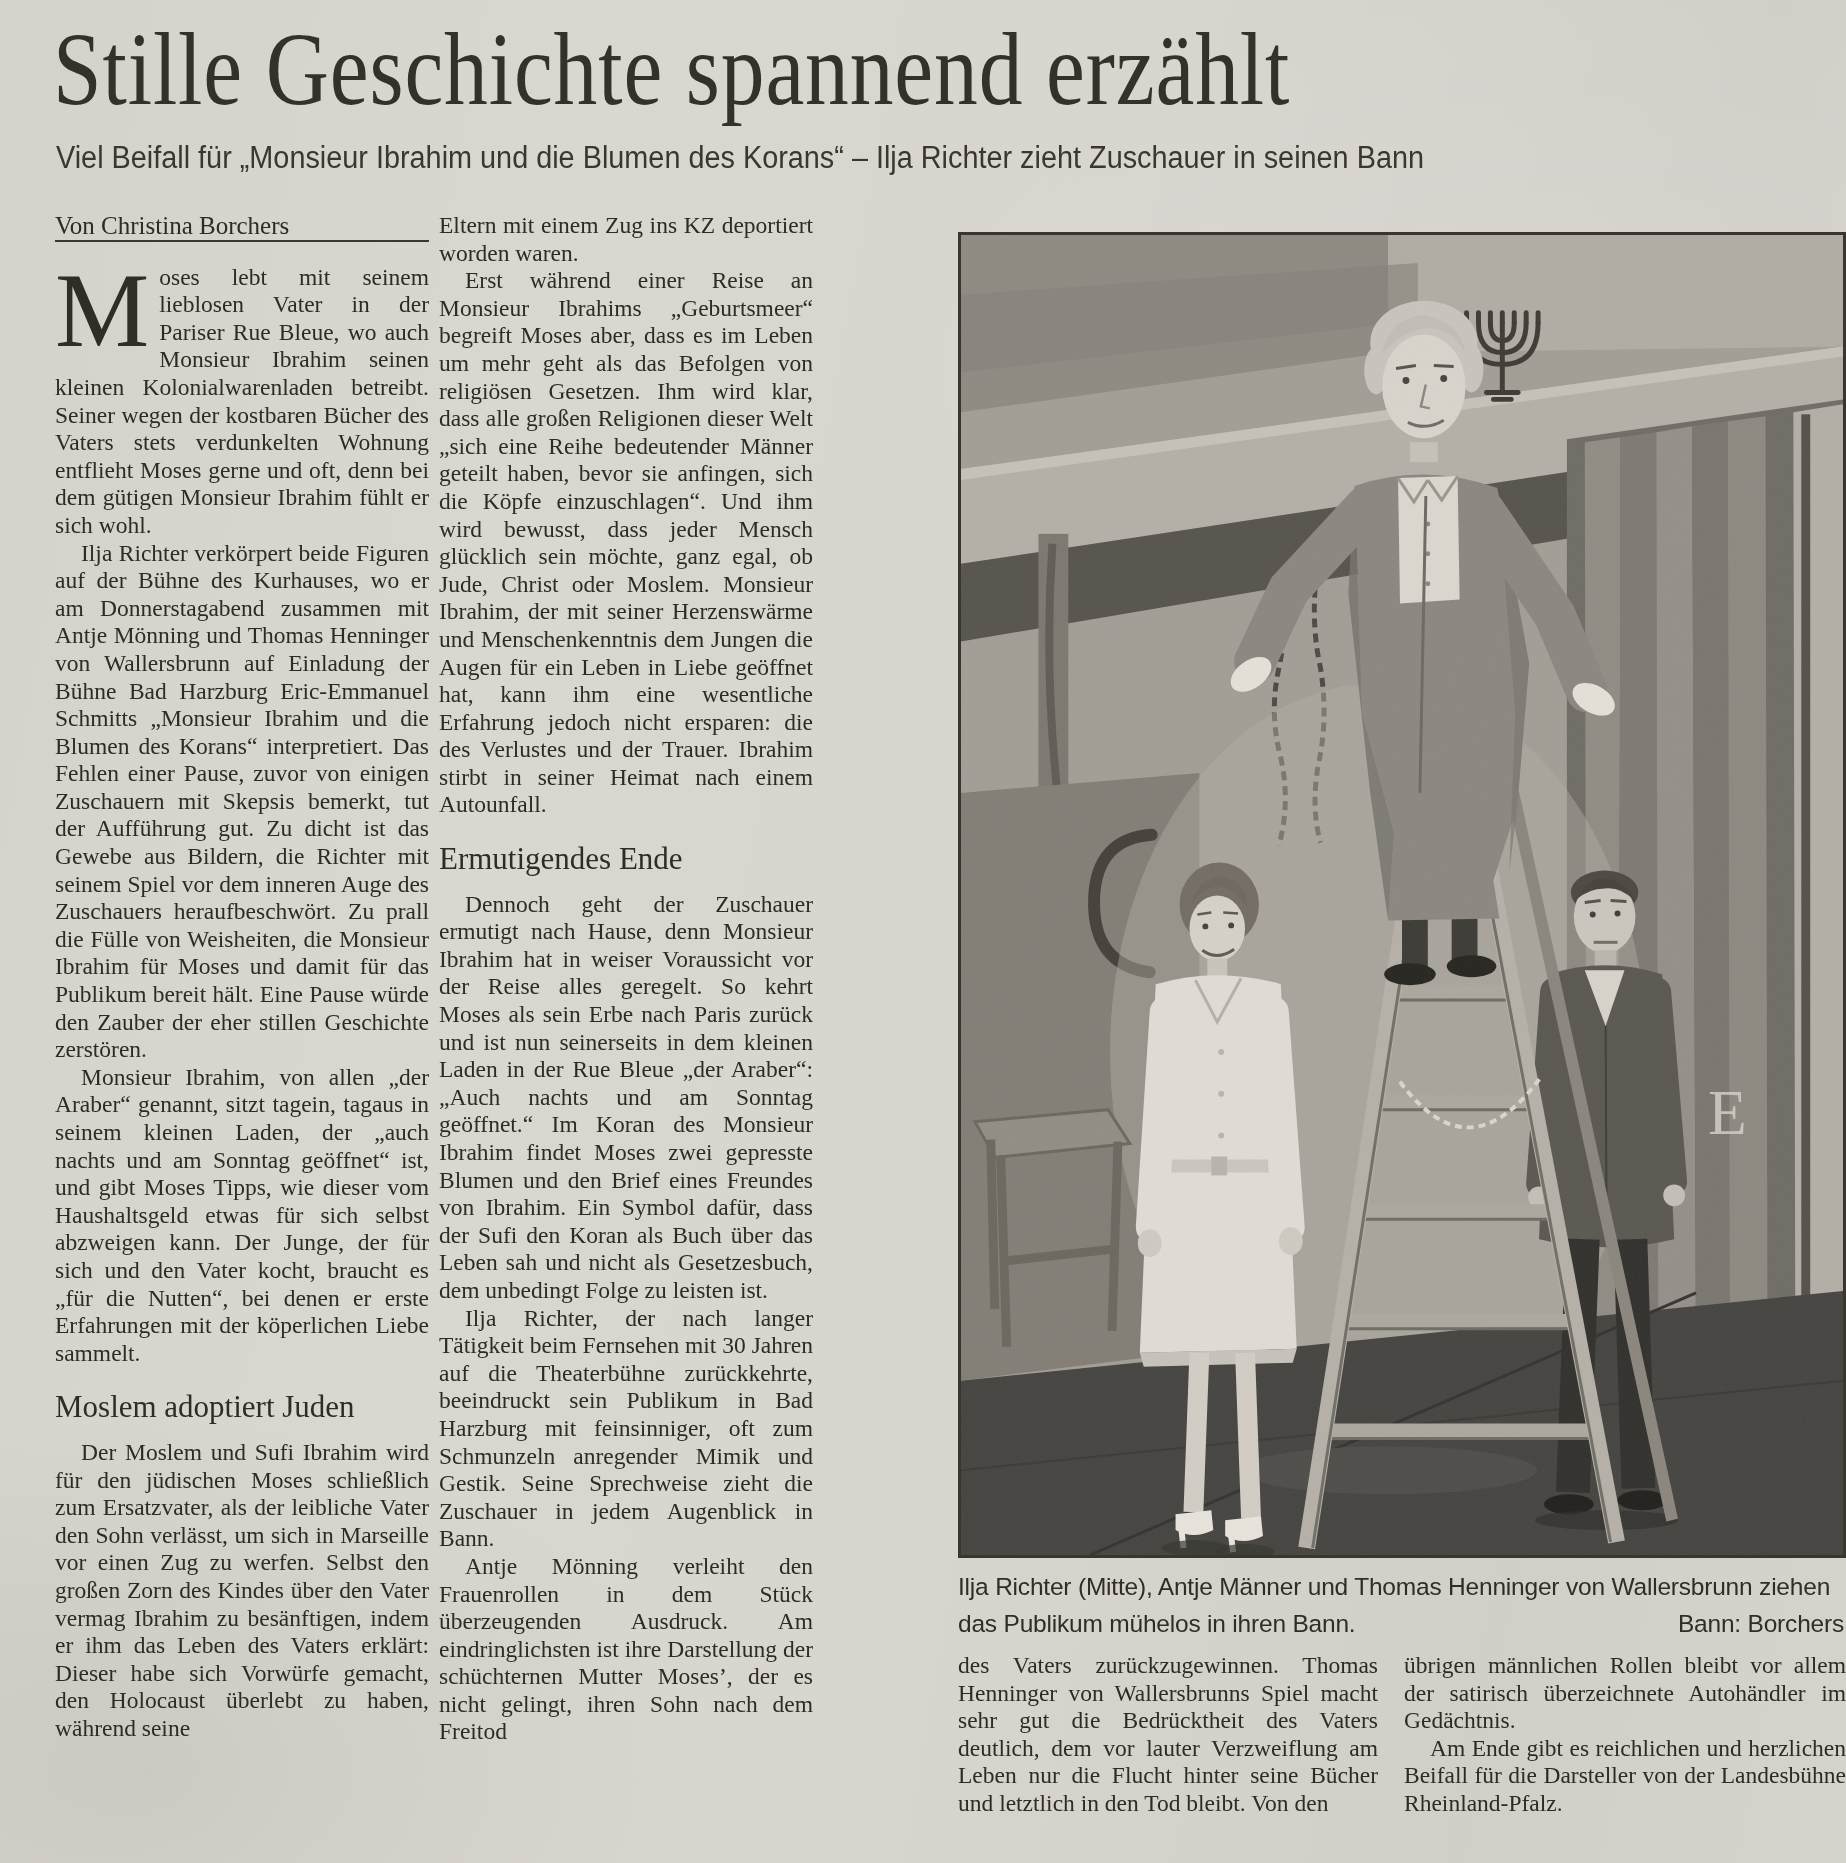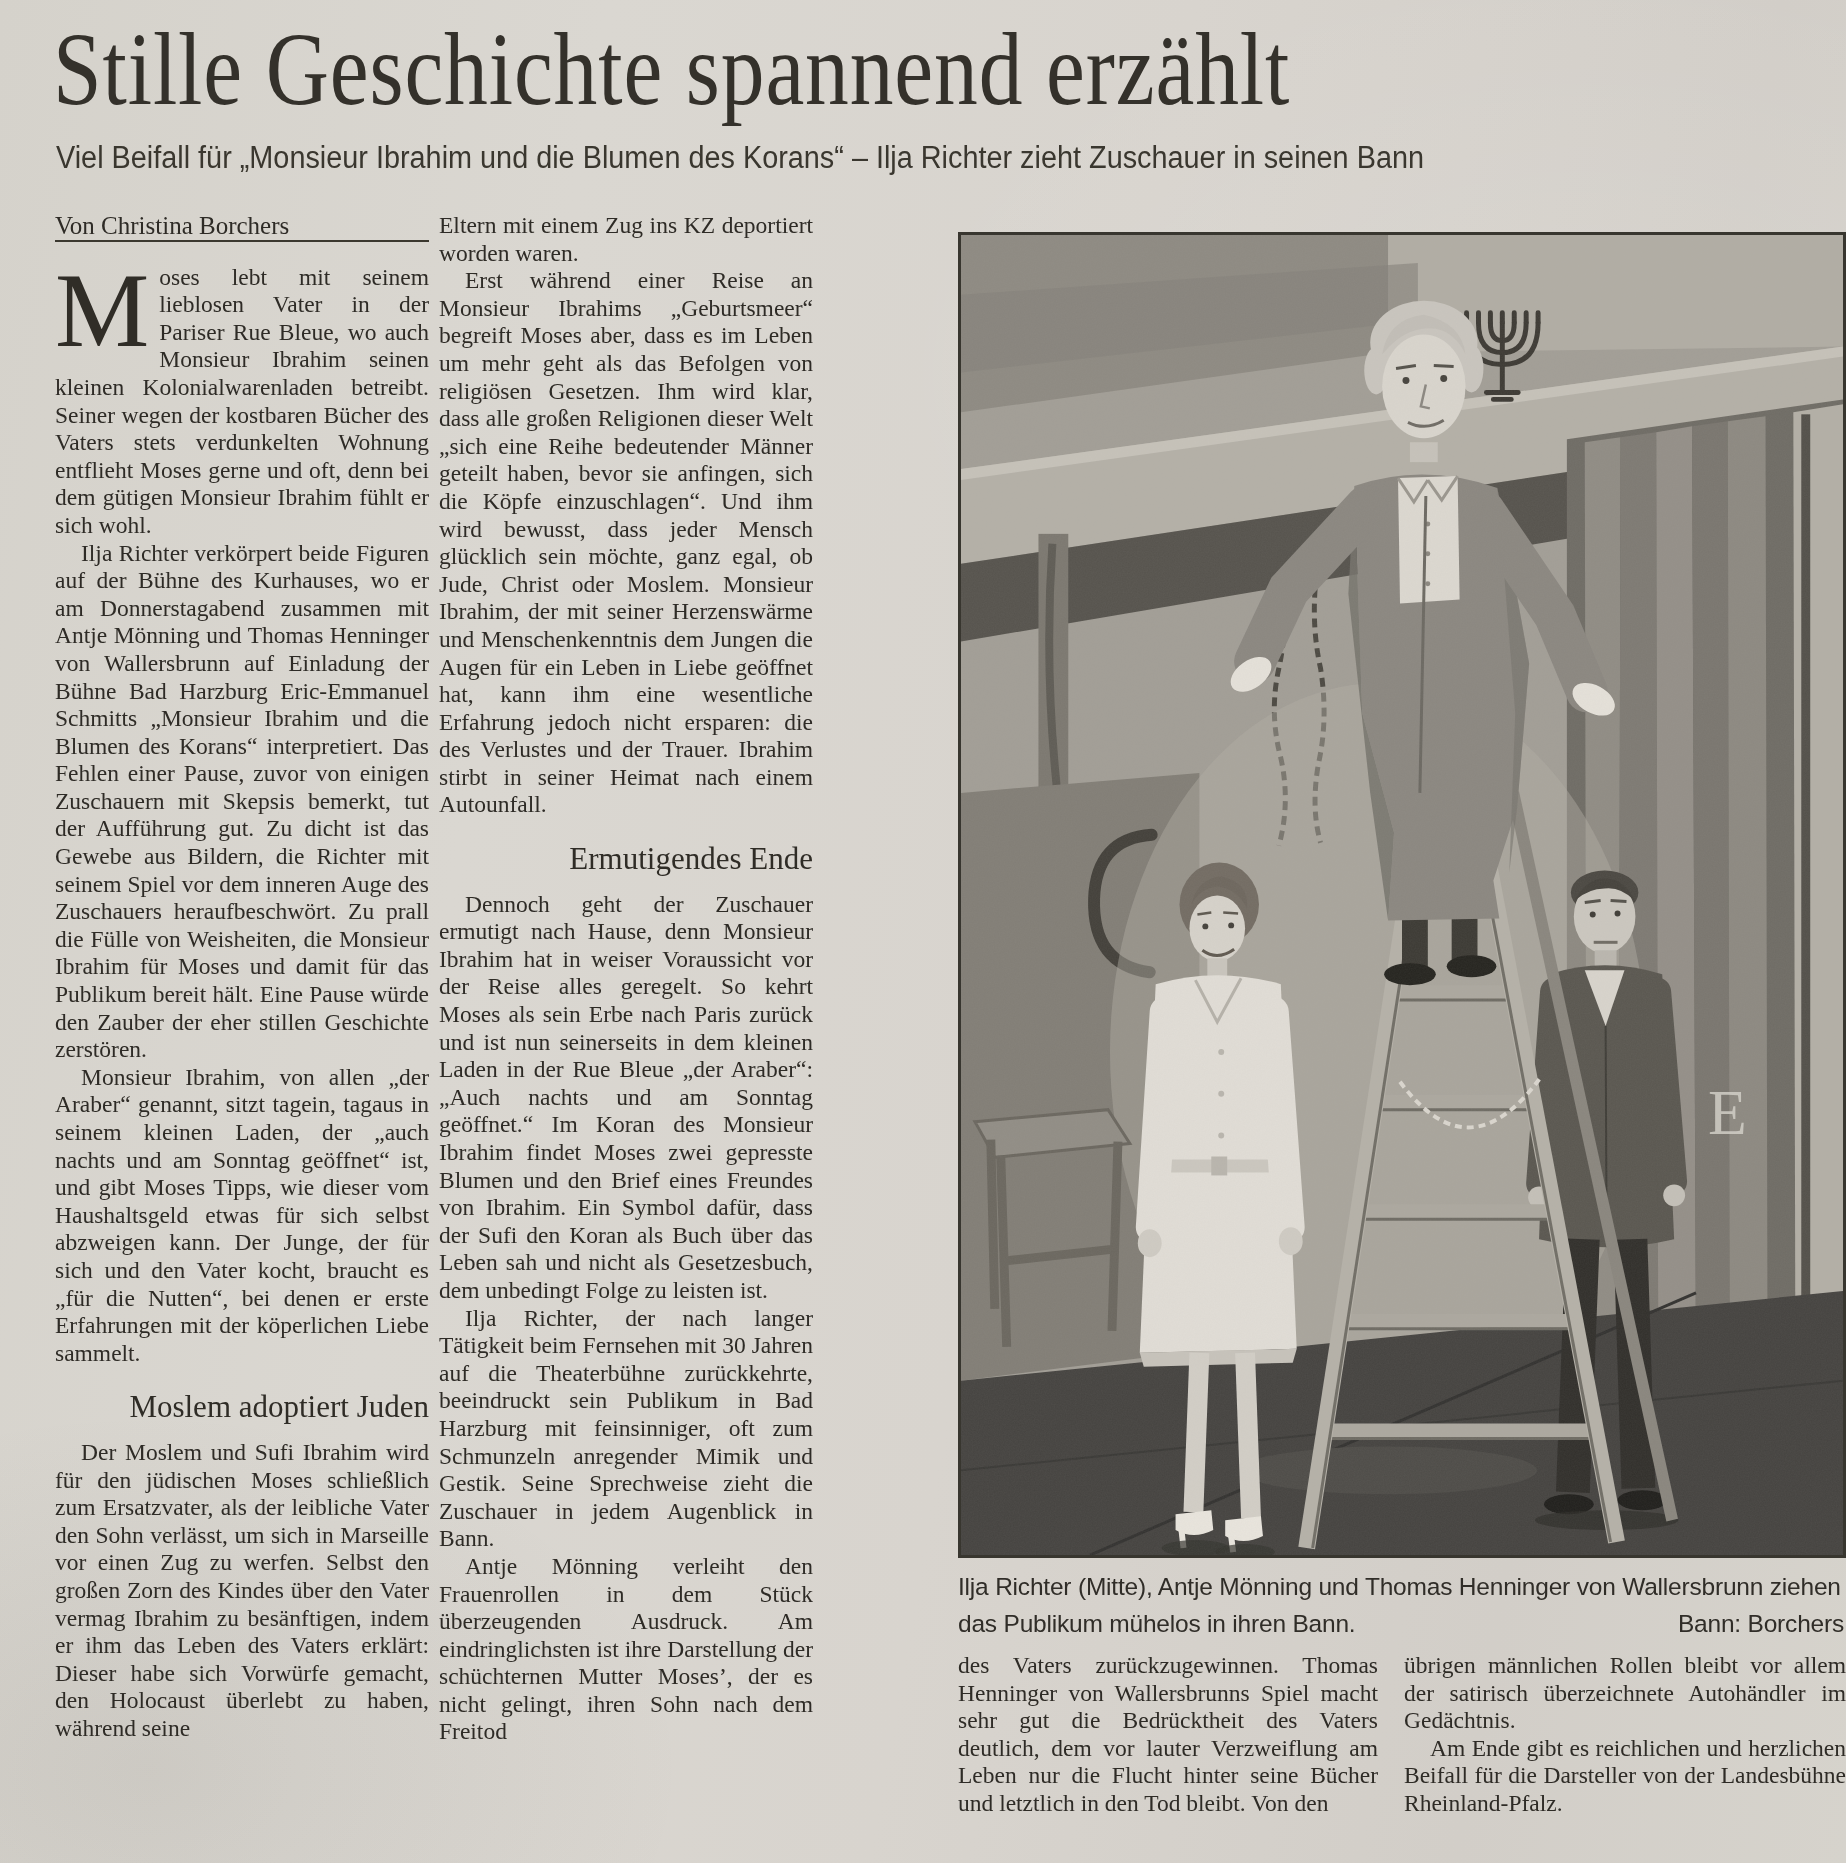--- a/index.html
+++ b/index.html
@@ -29,21 +29,21 @@
   .col p{margin:0;padding:0;}
   .col p.indent{text-indent:26px;}
   .col1{left:55px;top:200px;width:374px;height:1645px;margin-top:12px;}
   .col2{left:439px;top:212px;width:374px;height:1634px;}
   .byline{font-size:25px;margin:0 0 8px 0;text-align:left;}
   .byline-rule{border:none;border-top:2.5px solid #3b382f;margin:0 0 22px 0;width:100%;}
   .dropcap{
     float:left;font-size:106px;line-height:82px;padding:6px 10px 0 0;color:#302d27;
   }
   .colhead{
-    font-size:31px;font-weight:400;text-align:right;margin:26px 0 18px 0;color:#2f2c26;
+    font-size:31px;font-weight:400;text-align:left;margin:26px 0 18px 0;color:#2f2c26;
   }
   .photo{
     position:absolute;left:958px;top:232px;width:888px;height:1326px;margin:0;
     border:3px solid #38362f;box-sizing:border-box;background:#a19d95;
   }
   .photo svg{display:block;width:100%;height:100%;}
   .caption-block{
     position:absolute;left:958px;top:1568px;width:888px;
     font-family:"Liberation Sans", sans-serif;font-size:24.5px;line-height:37px;
     color:#302d28;letter-spacing:-0.2px;
@@ -255,21 +255,21 @@
         <path d="M438 134 L458 131 M476 131 L496 132" stroke="#55524b" stroke-width="3"></path>
         <path d="M468 150 L463 172 L472 174" stroke="#8b8780" stroke-width="2.5" fill="none"></path>
         <path d="M450 188 Q468 197 486 186" stroke="#6f6b64" stroke-width="3" fill="none"></path>
       </g>
 
       <rect width="888" height="1325" filter="url(#grainF)" opacity="0.16"></rect>
     </svg>
   </figure>
 
   <div class="caption-block">
-    <p>Ilja Richter (Mitte), Antje Mönning und Thomas Henninger von Wallersbrunn ziehen das Publikum mühelos in ihren Bann.</p>
+    <p>Ilja Richter (Mitte), Antje Männer und Thomas Henninger von Wallersbrunn ziehen das Publikum mühelos in ihren Bann.</p>
     <span class="credit">Bann: Borchers</span>
   </div>
 
   <div class="col colb2">
     <p>übrigen männlichen Rollen bleibt vor allem der satirisch überzeichnete Autohändler im Gedächtnis.</p>
     <p class="indent">Am Ende gibt es reichlichen und herzlichen Beifall für die Darsteller von der Landesbühne Rheinland-Pfalz.</p>
   </div>
 
   <div class="col colb1">
     <p>des Vaters zurückzugewinnen. Thomas Henninger von Wallersbrunns Spiel macht sehr gut die Bedrücktheit des Vaters deutlich, dem vor lauter Verzweiflung am Leben nur die Flucht hinter seine Bücher und letztlich in den Tod bleibt. Von den</p>

